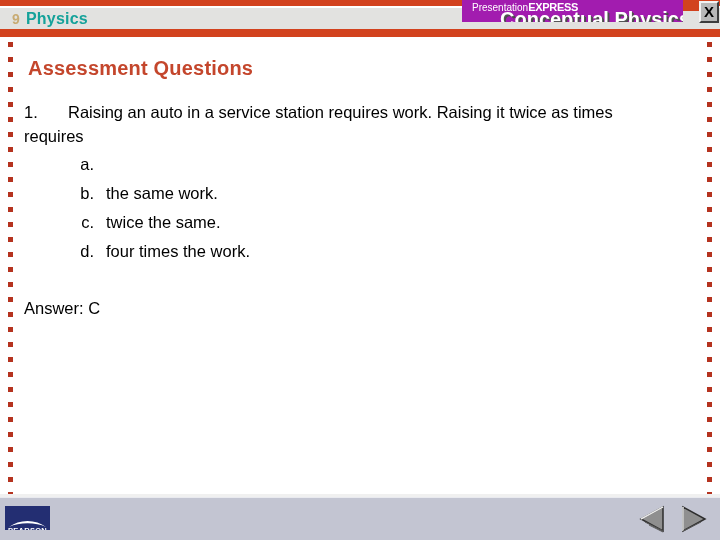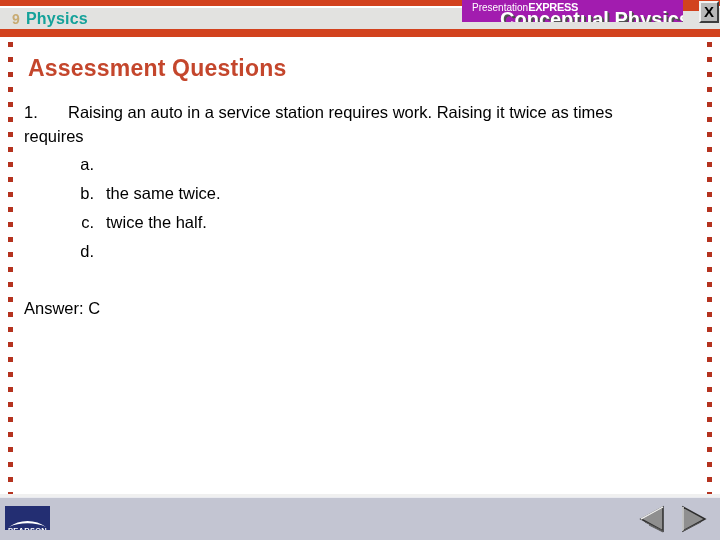--- a/index.html
+++ b/index.html
@@ -128,21 +128,21 @@
     width: 5px; height: 5px;
     background: #b5331f;
   }
   #dots-left  { left: 8px;  }
   #dots-right { left: 707px; }
 
   
   .slide-title {
     position: absolute;
     left: 28px; top: 54px;
-    font-size: 23px;
+    font-size: 20px;
     font-weight: bold;
     color: #c4462c;
     line-height: 28px;
     letter-spacing: 0.2px;
   }
 
   .qblock {
     position: absolute;
     left: 24px; top: 100px;
     width: 650px;
@@ -353,28 +353,29 @@
       <span class="qtext">Raising an auto in a service station requires work. Raising it twice as times requires</span>
     </div>
   </div>
 
   <div class="choices">
     <div class="choice">
       <span class="choice-letter">a.</span>
     </div>
     <div class="choice">
       <span class="choice-letter">b.</span>
-      <span class="choice-text">the same twice.</span>
+      <span class="choice-text">the same work.</span>
     </div>
     <div class="choice">
       <span class="choice-letter">c.</span>
-      <span class="choice-text">twice the half.</span>
+      <span class="choice-text">twice the same.</span>
     </div>
     <div class="choice">
       <span class="choice-letter">d.</span>
+      <span class="choice-text">four times the work.</span>
     </div>
   </div>
 
   <div class="answer-line">Answer: C</div>
 
   <div class="footer-hairline"></div>
   <div class="footer"></div>
 
   <div class="pearson-logo">
     <div class="pearson-word">PEARSON</div>

